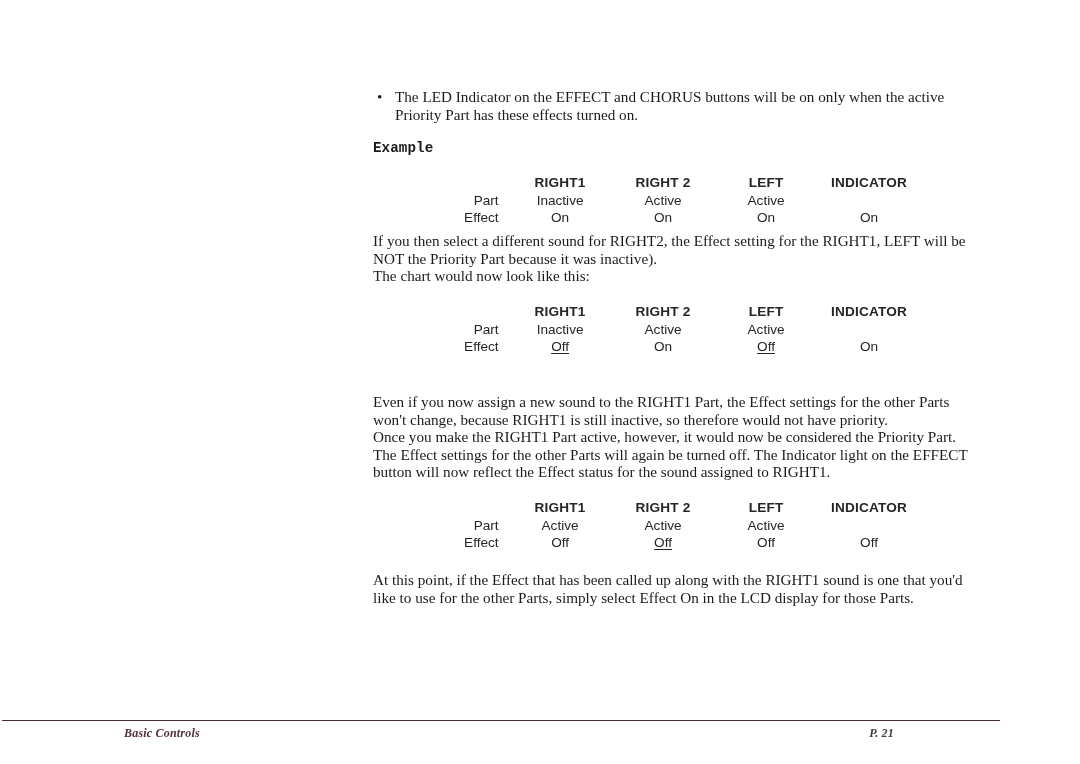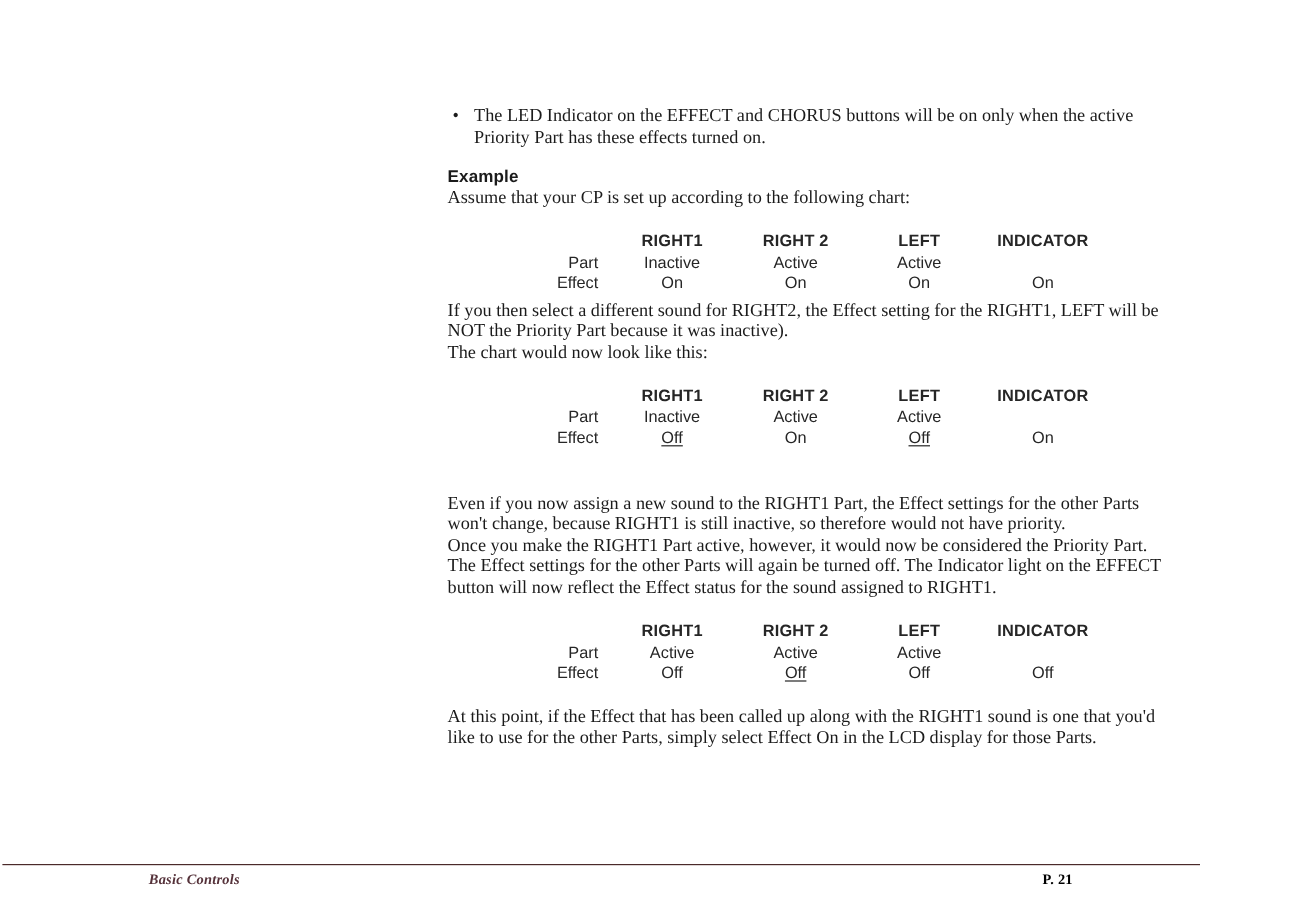--- a/index.html
+++ b/index.html
@@ -37,21 +37,21 @@
   }
   .bullet-dot {
     position: absolute;
     left: 4px;
     top: 0;
     font-size: 15.2px;
     line-height: 17.6px;
   }
 
   .heading {
-    font-family: Liberation Sans, sans-serif;
+    font-family: Liberation Mono, monospace;
     font-weight: bold;
     font-size: 14.2px;
     line-height: 16px;
     margin-top: 17px;
     letter-spacing: 0.1px;
   }
 
   .para {
     font-size: 15.2px;
     line-height: 17.6px;
@@ -122,44 +122,42 @@
     font-weight: bold;
     font-size: 12px;
     color: #55323a;
     letter-spacing: 0.2px;
   }
   .footer .f-right {
     position: absolute;
     right: 70px;
     top: 0;
     font-family: "Liberation Serif", "DejaVu Serif", serif;
+    font-style: italic;
     font-weight: bold;
     font-size: 12px;
-    color: #000000;
+    color: #404040;
     letter-spacing: 0.2px;
   }
 </style>
 </head>
 <body>
 
 <div class="page">
 
   <div class="content">
 
     <div class="bullet-block">
       <span class="bullet-dot">•</span>
       <span class="ln">The LED Indicator on the EFFECT and CHORUS buttons will be on only when the active Priority</span>
       <span class="ln">Part has these effects turned on.</span>
     </div>
 
     <div class="heading">Example</div>
 
-    <div class="para tight">
-      <span class="ln">Assume that your CP is set up according to the following chart:</span>
-    </div>
 
     <div class="chart-wrap" style="margin-top:17px;">
       <div class="chart">
         <div class="row head">
           <div class="c-label"></div>
           <div class="c-col">RIGHT1</div>
           <div class="c-col">RIGHT 2</div>
           <div class="c-col">LEFT</div>
           <div class="c-col">INDICATOR</div>
         </div>

